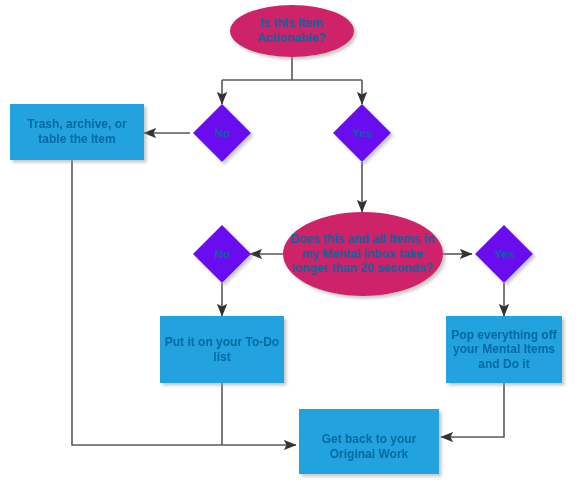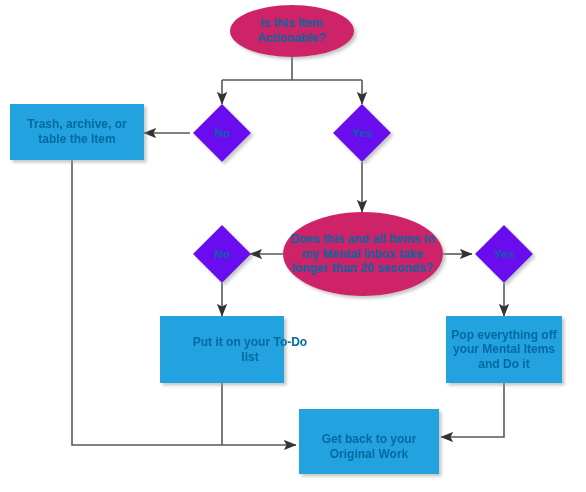--- a/index.html
+++ b/index.html
@@ -114,21 +114,21 @@
 table the Item</div>
 
   <div class="node-label lbl-ellipse" style="left:283px; top:212px; width:160px; height:84px;">Does this and all Items in
 my Mental Inbox take
 longer than 20 seconds?</div>
 
   <div class="node-label lbl-diamond" style="left:193px; top:225px; width:58px; height:58px;">No</div>
 
   <div class="node-label lbl-diamond" style="left:475px; top:225px; width:58px; height:58px;">Yes</div>
 
-  <div class="node-label lbl-rect" style="left:160px; top:316px; width:124px; height:67px;padding-left:28px;">Put it on your To-Do
+  <div class="node-label lbl-rect" style="left:160px; top:316px; width:124px; height:67px;">Put it on your To-Do
 list</div>
 
   <div class="node-label lbl-rect" style="left:446px; top:316px; width:116px; height:67px;">Pop everything off
 your Mental Items
 and Do it</div>
 
   <div class="node-label lbl-rect" style="left:299px; top:409px; width:140px; height:76px;">Get back to your
 Original Work</div>
 
 </div>

